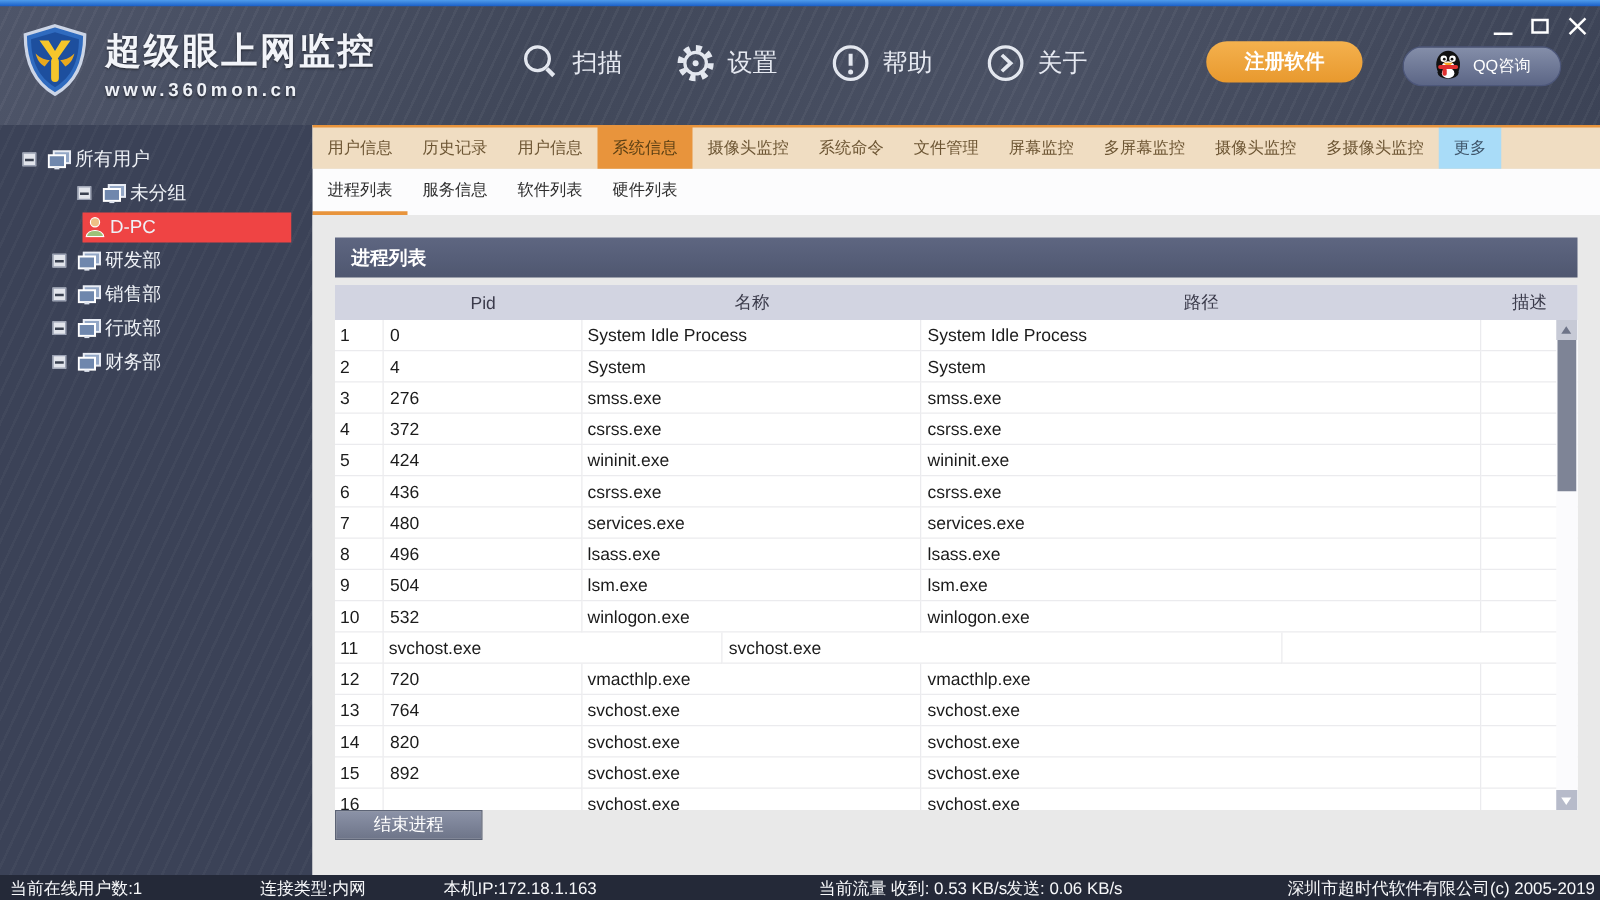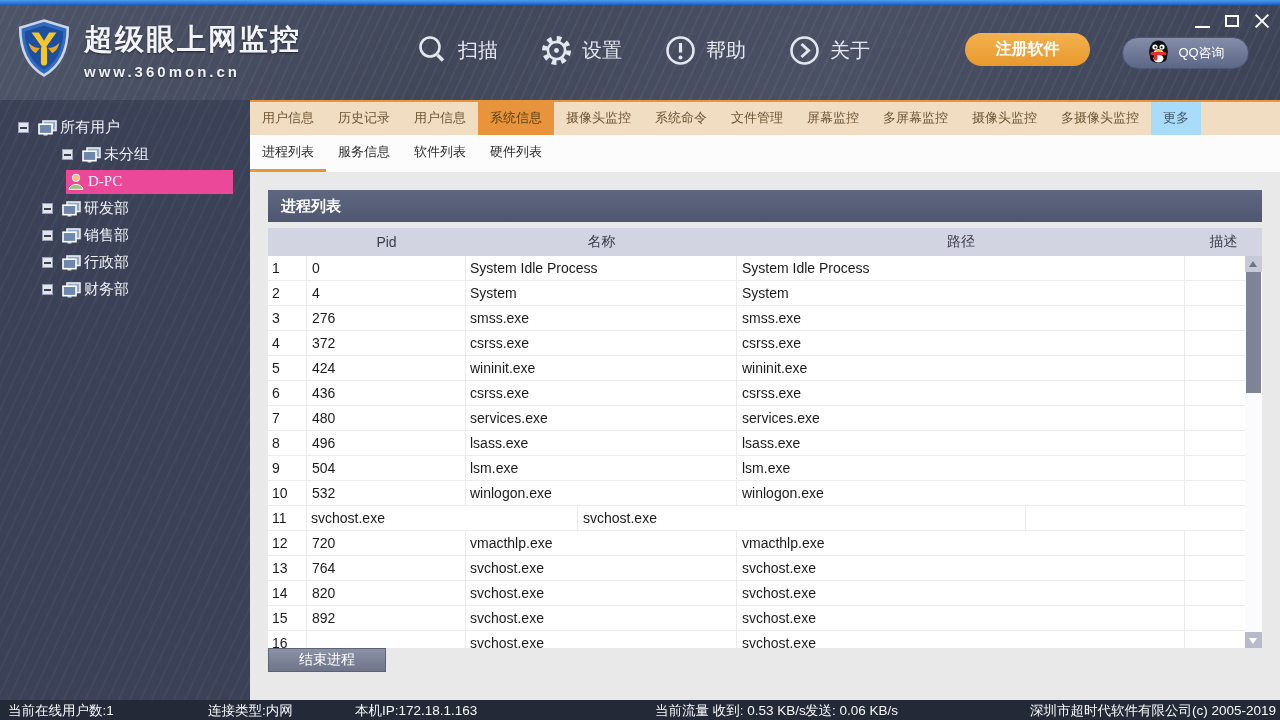--- a/index.html
+++ b/index.html
@@ -44,21 +44,21 @@
   
   .sidebar { width:250px; flex:0 0 250px; background:#3b4257; position:relative; overflow:hidden; }
   .sidebar::before { content:""; position:absolute; inset:0;
     background:repeating-linear-gradient(115deg, rgba(255,255,255,0.03) 0 2px, transparent 2px 10px); pointer-events:none; }
   .tree { padding-top:14px; position:relative; }
   .tree-row { height:27px; display:flex; align-items:center; color:#eef1f6; font-size:15px; cursor:pointer; }
   .expander { width:11px; height:11px; flex:0 0 11px; background:#e2e5ec; border:1px solid #9aa1b3;
     position:relative; margin-right:7px; cursor:pointer; }
   .expander::after { content:""; position:absolute; left:1px; right:1px; top:3.5px; height:2px; background:#39404f; }
   .row-body { display:flex; align-items:center; gap:3px; flex:1; height:24px; margin-right:17px; padding-left:2px; }
-  .tree-row.selected .row-body { background:#ec4899;font-family:Liberation Serif, serif; }
+  .tree-row.selected .row-body { background:#ef4444; }
   .tree-icon { display:flex; align-items:center; }
   .tree-label { white-space:nowrap; }
 
   
   .content { flex:1; display:flex; flex-direction:column; min-width:0; }
   .tabbar { height:35px; flex:0 0 35px; background:#f0ddc2; display:flex; align-items:stretch; position:relative; }
   .tabbar::before { content:""; position:absolute; top:0; left:0; right:0; height:2px; background:#e8943c; }
   .tab { display:flex; align-items:center; padding:0 12px; font-size:13px; color:#6d5634; cursor:pointer; white-space:nowrap; }
   .tab.active { background:#e8943c; color:#5a3f13; }
   .tab.more { background:#a9dcf8; color:#3f566b; }

